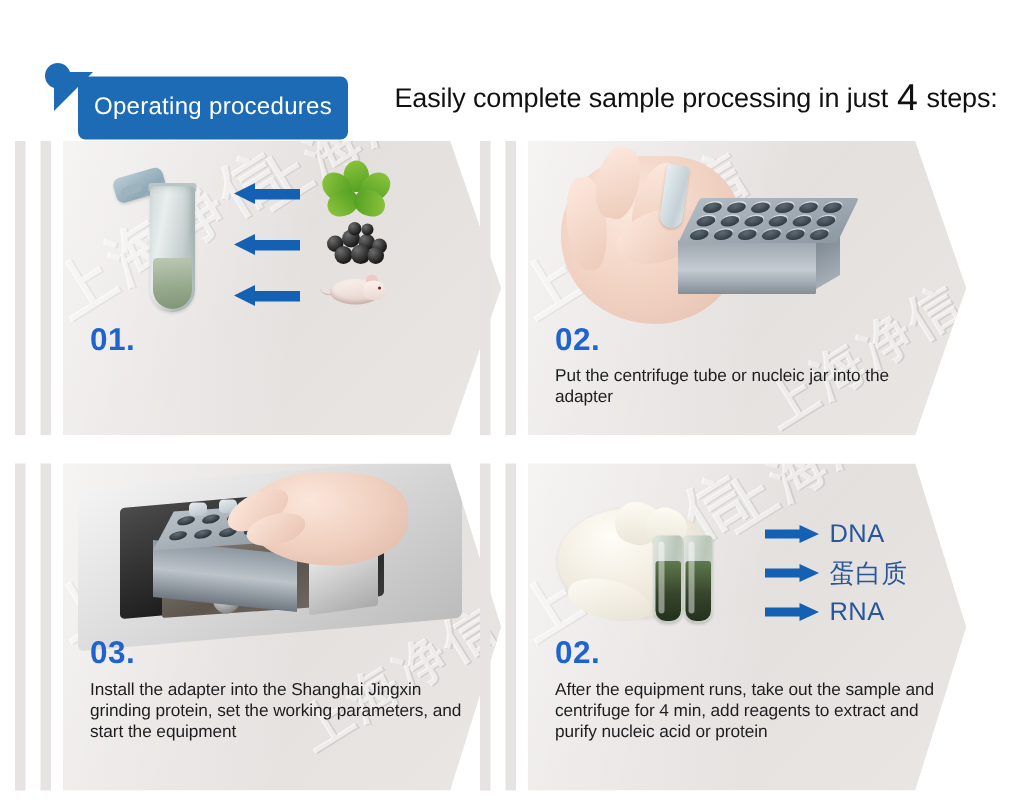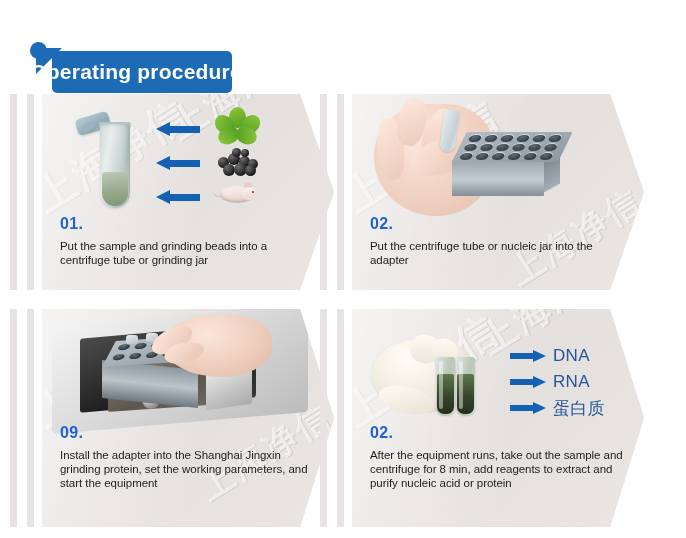--- a/index.html
+++ b/index.html
@@ -21,22 +21,22 @@
     position:absolute;left:0;top:0;width:0;height:0;
     border-left:26px solid #1d6bb5;
     border-bottom:26px solid transparent;
   }
   .badge{
     position:absolute;left:16px;top:3px;width:180px;height:42px;
     background:#1d6bb5;border-radius:5px;
     display:flex;align-items:center;justify-content:center;
   }
   .badge-label{
-    color:#ffffff;font-size:21px;letter-spacing:.2px;
-    white-space:nowrap;font-weight:700;
+    color:#ffffff;font-size:16px;letter-spacing:.2px;
+    white-space:nowrap;font-weight:400;
   }
   .hdr-title{
     position:absolute;left:263px;top:33px;
     font-size:18px;color:#111113;white-space:nowrap;
     letter-spacing:-.1px;
   }
   .hdr-title .big{
     font-size:25px;color:#111113;font-weight:400;
     vertical-align:-2px;padding:0 1px;
   }
@@ -77,21 +77,21 @@
     text-shadow:1px 1px 0 rgba(170,165,162,.35);
     pointer-events:none;user-select:none;
   }
   .wm.a{left:-16px;top:34px;}
   .wm.b{left:120px;top:-30px;font-size:36px;}
   .wm.c{left:150px;top:120px;font-size:34px;}
 
   
   .caption{position:absolute;left:18px;right:18px;z-index:6;}
   .stepno{
-    color:#1f63cf;font-size:16px;font-weight:700;line-height:1;
+    color:#1f63cf;font-size:21px;font-weight:700;line-height:1;
     letter-spacing:.3px;
   }
   .desc{
     margin-top:7px;color:#1d1d1f;font-size:11.5px;line-height:14px;
     font-weight:400;letter-spacing:-.05px;
   }
   .cell.c1 .caption{top:122px;}
   .cell.c2 .caption{top:122px;}
   .cell.c3 .caption{top:116px;}
   .cell.c4 .caption{top:116px;}
@@ -334,20 +334,23 @@
 
 <div class="page">
 
   <div class="header">
     <div class="hdr-dot"></div>
     <div class="badge-wrap">
       <div class="badge-tail"></div>
       <div class="badge">
         <span class="badge-label">Operating procedures</span>
       </div>
+    </div>
+    <div class="hdr-title">
+      <span>Easily complete sample processing in just </span><span class="big">4</span><span> steps:</span>
     </div>
   </div>
 
   <div class="grid">
 
     <div class="cell c1">
       <div class="stripe s1"></div>
       <div class="stripe s2"></div>
       <div class="body">
         <div class="wm a">上海净信</div>
@@ -401,21 +404,20 @@
             <div class="mouse-tail"></div>
             <div class="mouse-body"></div>
             <div class="mouse-ear"></div>
             <div class="mouse-head"></div>
             <div class="mouse-eye"></div>
           </div>
         </div>
 
         <div class="caption">
           <div class="stepno">01.</div>
-          <div class="desc">Put the sample and grinding beads into a centrifuge tube or grinding jar</div>
         </div>
       </div>
     </div>
 
     <div class="cell c2">
       <div class="stripe s1"></div>
       <div class="stripe s2"></div>
       <div class="body">
         <div class="wm a">上海净信</div>
         <div class="wm c">上海净信</div>
@@ -493,21 +495,21 @@
             <div class="cap3" style="left:24px;top:-6px;"></div>
             <div class="cap3" style="left:44px;top:-8px;"></div>
             <div class="cap3" style="left:62px;top:-4px;"></div>
           </div>
           <div class="hand3"></div>
           <div class="f3a"></div>
           <div class="f3b"></div>
         </div>
 
         <div class="caption">
-          <div class="stepno">09.</div>
+          <div class="stepno">03.</div>
           <div class="desc">Install the adapter into the Shanghai Jingxin grinding protein, set the working parameters, and start the equipment</div>
         </div>
       </div>
     </div>
 
     <div class="cell c4">
       <div class="stripe s1"></div>
       <div class="stripe s2"></div>
       <div class="body">
         <div class="wm a">上海净信</div>
@@ -533,33 +535,33 @@
                 <div class="shaft"></div>
                   <div class="head"></div>
               </div>
               <span class="ltext">DNA</span>
             </div>
             <div class="lrow">
               <div class="arrow-r">
                 <div class="shaft"></div>
                   <div class="head"></div>
               </div>
-              <span class="ltext">RNA</span>
+              <span class="ltext">蛋白质</span>
             </div>
             <div class="lrow">
               <div class="arrow-r">
                 <div class="shaft"></div>
                   <div class="head"></div>
               </div>
-              <span class="ltext">蛋白质</span>
+              <span class="ltext">RNA</span>
             </div>
           </div>
         </div>
 
         <div class="caption">
           <div class="stepno">02.</div>
-          <div class="desc">After the equipment runs, take out the sample and centrifuge for 8 min, add reagents to extract and purify nucleic acid or protein</div>
+          <div class="desc">After the equipment runs, take out the sample and centrifuge for 4 min, add reagents to extract and purify nucleic acid or protein</div>
         </div>
       </div>
     </div>
 
   </div>
 </div>
 
 </body></html>

